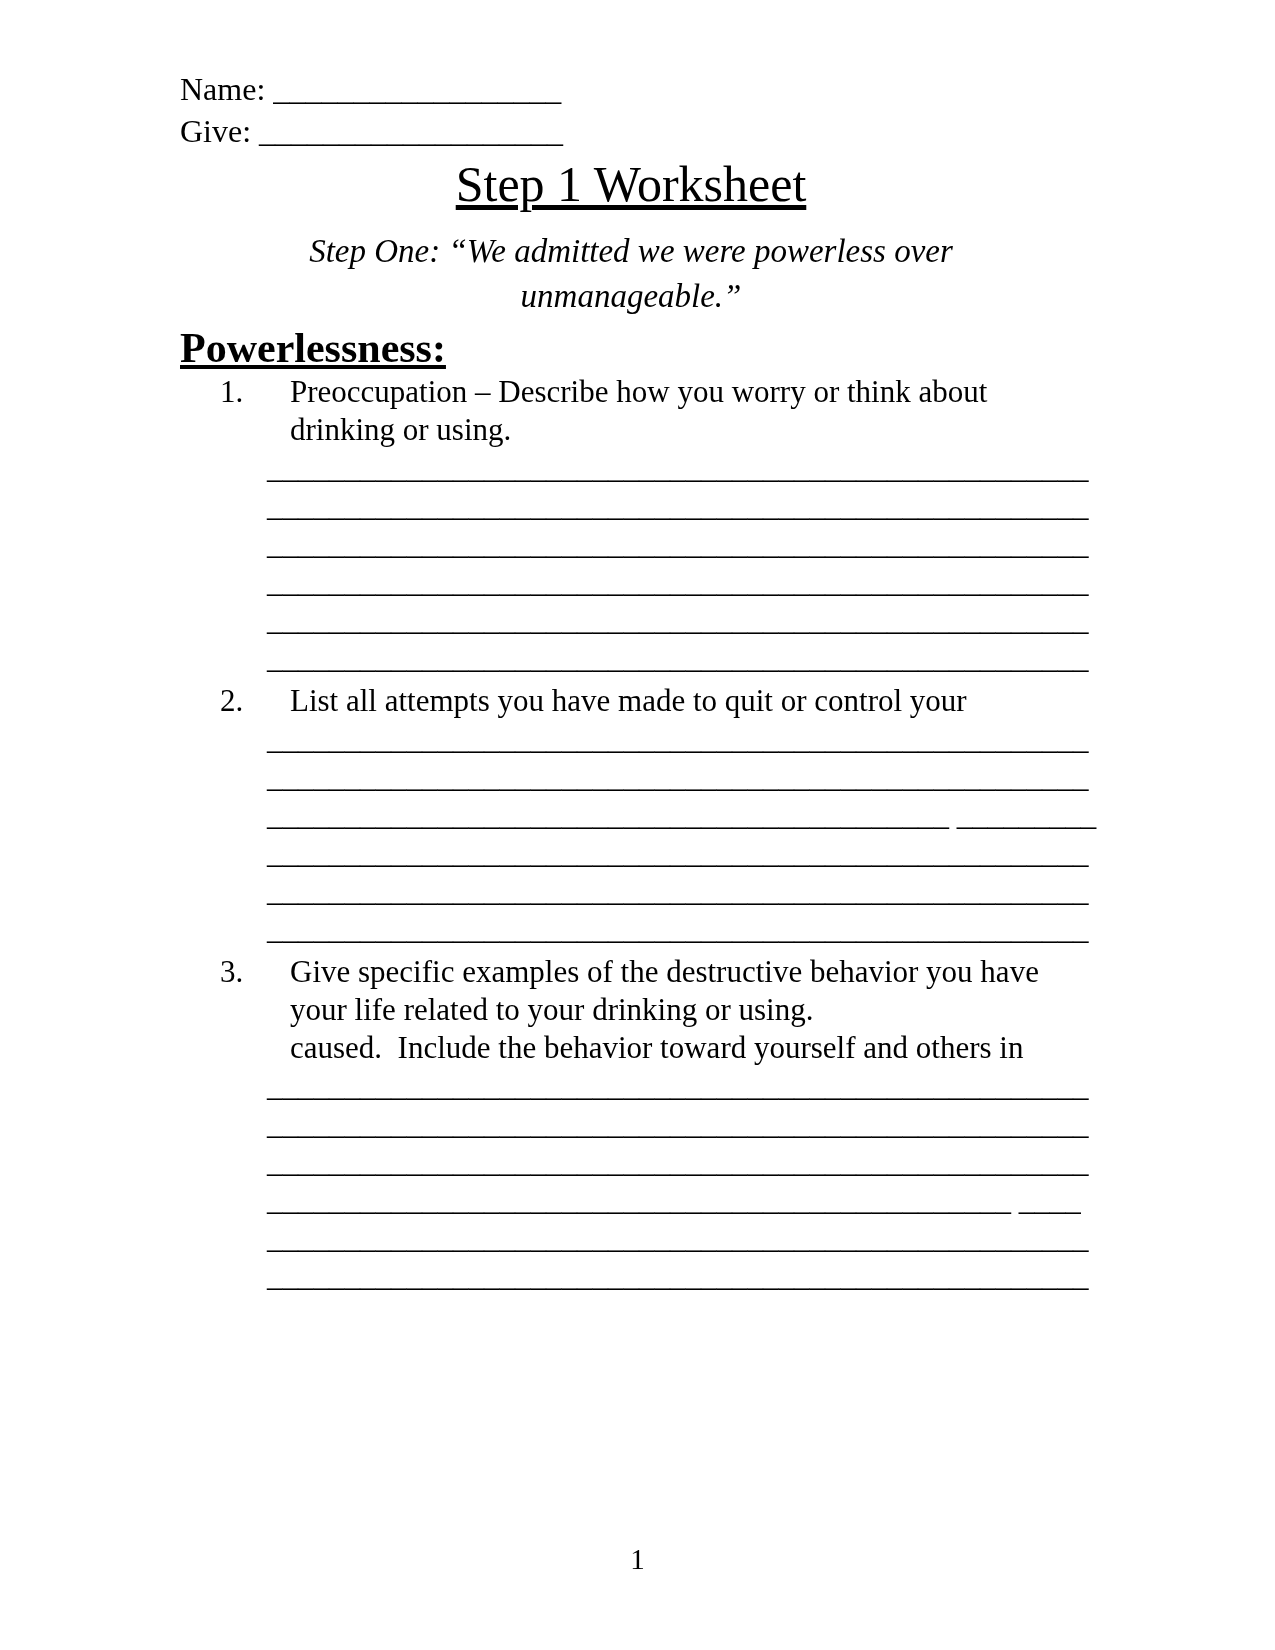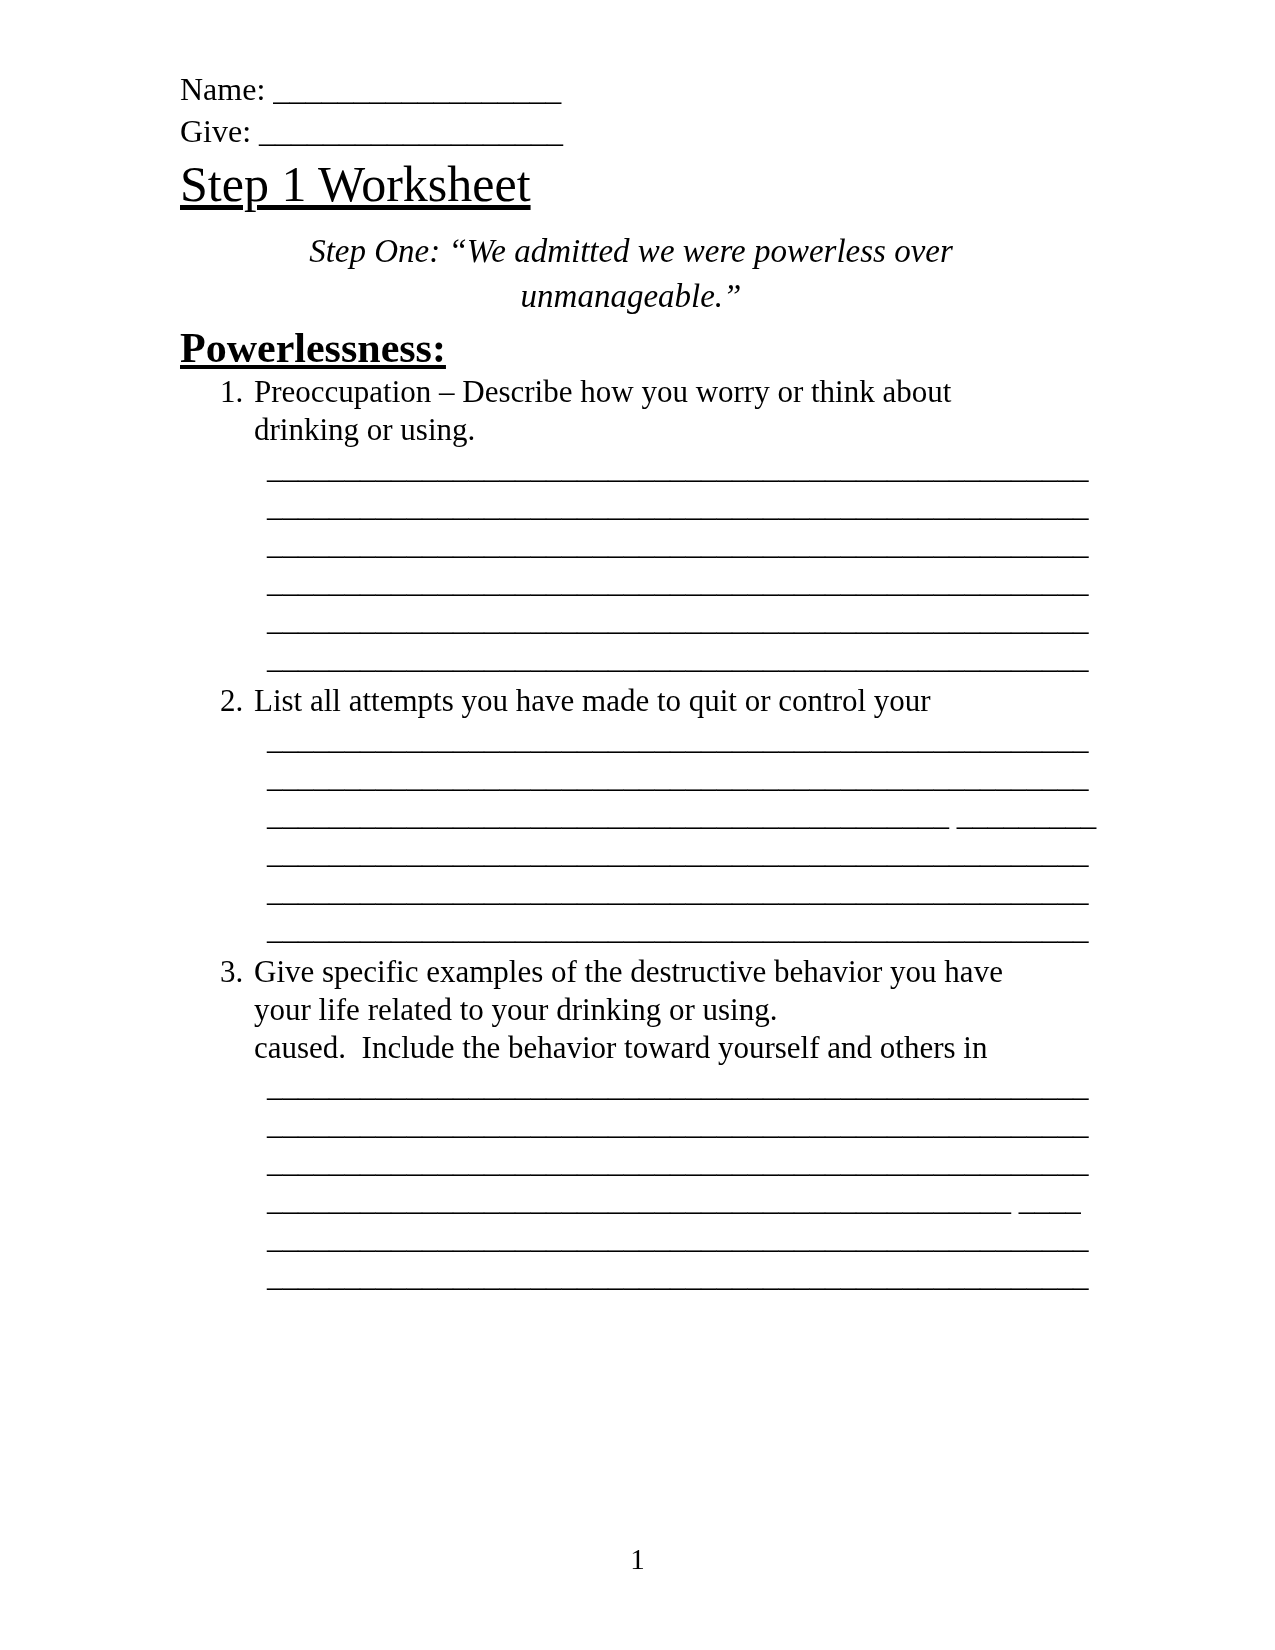--- a/index.html
+++ b/index.html
@@ -16,41 +16,41 @@
   
   .field-line { font-size:32px; line-height:42px; white-space:nowrap; }
   .blank { letter-spacing:0; }
 
   
   .title {
     margin-top:4px;
     font-size:50px;
     line-height:56px;
     font-weight:normal;
-    text-align:left;
+    text-align:center;
   }
   .title-text { text-decoration:underline; text-underline-offset:4px; }
 
   
   .quote { margin-top:17px; text-align:center; font-size:33px; line-height:45px; }
   .q-line { white-space:nowrap; }
   .q-italic { font-style:italic; }
 
   
   .section-heading { margin-top:10px; font-size:42px; line-height:38px; font-weight:bold; }
   .section-heading span { text-decoration:underline; }
 
   
   .list { font-size:31px; line-height:38px; }
   .item { display:flex; }
   .item:first-child { margin-top:6px; }
   .item + .item { margin-top:5px; }
   .num { flex:0 0 34px; margin-left:40px; }
   .item-body { flex:1 1 auto; min-width:0; }
-  .q-text div { white-space:nowrap; }
+  .q-text div { white-space:nowrap;margin-left:36px; }
   .answers { margin-left:13px; }
   .ans-line { white-space:nowrap; overflow:visible; }
 
   
   .page-number {
     position:absolute; left:0; right:0; top:1544px;
     text-align:center; font-size:29px; line-height:30px;
   }
 </style>
 </head>

